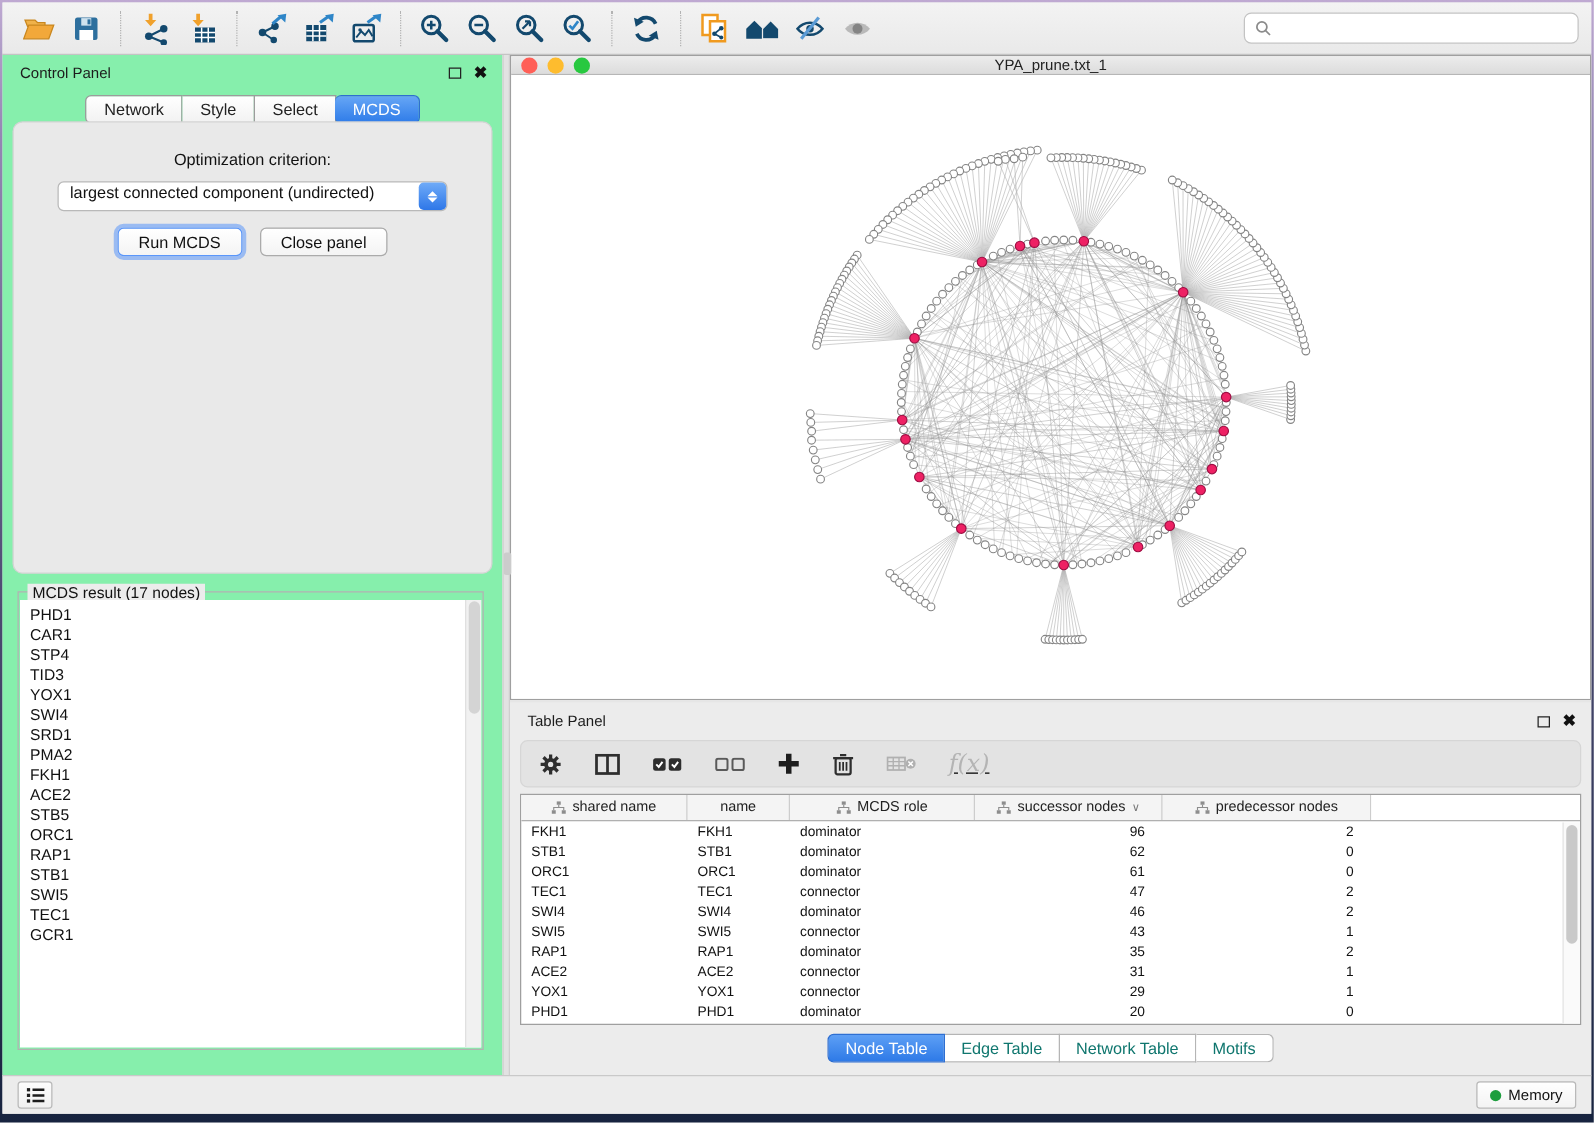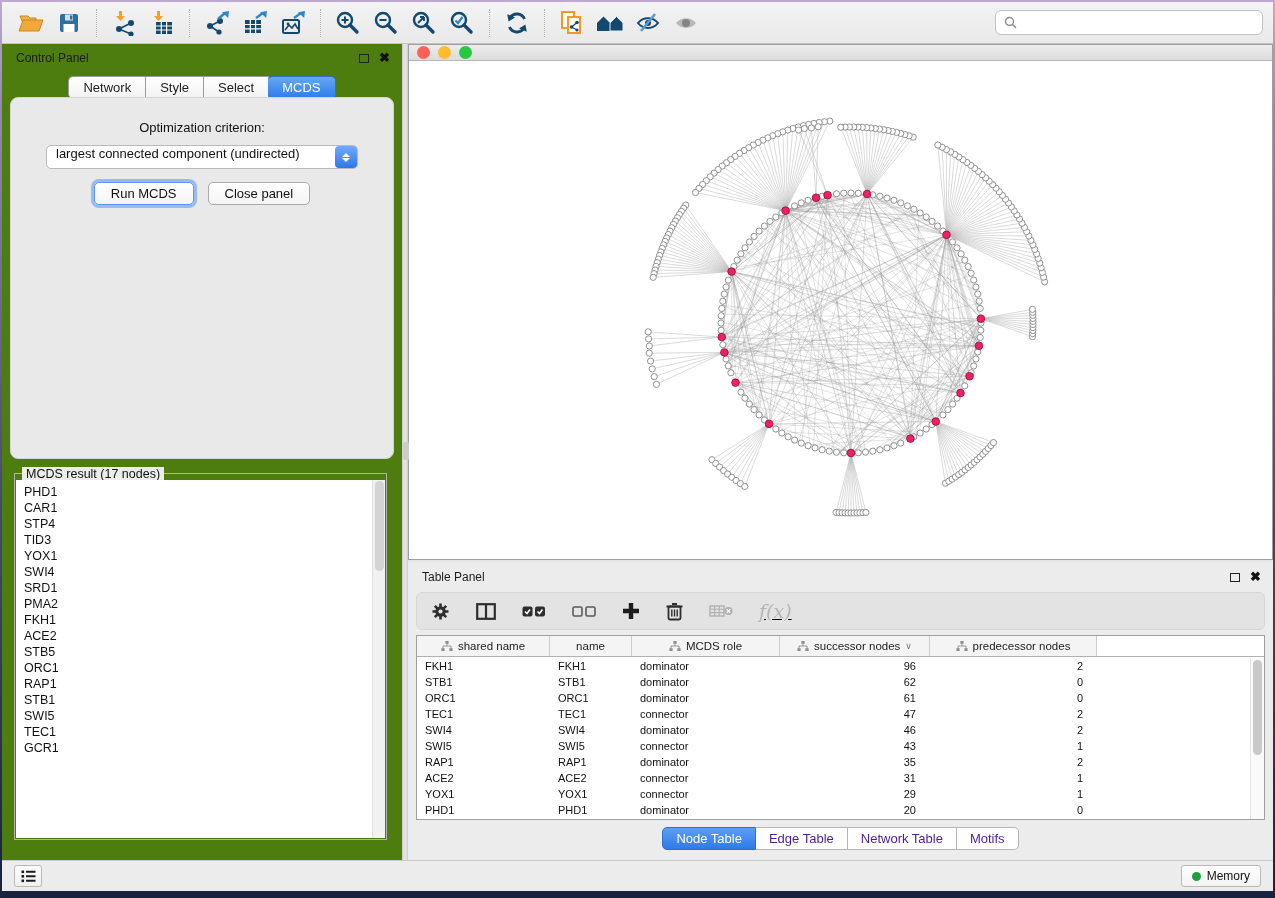--- a/index.html
+++ b/index.html
@@ -18,21 +18,21 @@
   .tsep { width:1px; height:28px; border-left:1px dotted #b3b3b3; margin:0 8px; }
   .search-wrap { margin-left:auto; display:flex; align-items:center; width:268px; height:25px;
                  background:#fff; border:1px solid #c3c3c3; border-radius:6px; padding:0 8px; }
   .search-wrap input { border:none; outline:none; flex:1; font-size:12px; background:transparent;
                        font-family:"Liberation Sans",sans-serif; }
 
   
   .main { flex:1; display:flex; min-height:0; }
 
   
-  .cpanel { width:400px; flex:0 0 400px; background:#4d7c0f; position:relative; }
+  .cpanel { width:400px; flex:0 0 400px; background:#86efac; position:relative; }
   .cpanel-titlebar { height:26px; display:flex; align-items:center; padding:2px 12px 0 14px; }
   .cpanel-title { font-size:12px; color:#1c1c1c; }
   .winbtns { margin-left:auto; display:flex; gap:10px; align-items:center; }
   .float-glyph { width:10px; height:9px; border:1.6px solid #222; display:inline-block; }
   .close-glyph { font-size:13px; font-weight:bold; color:#111; line-height:10px; }
 
   .cp-tabs { display:flex; justify-content:center; margin-top:6px; }
   .cp-tab { font-size:13px; padding:3px 14px; background:linear-gradient(#ffffff,#f2f2f2);
             border:1px solid #9c9c9c; border-left:none; color:#222; }
   .cp-tab.first { border-left:1px solid #9c9c9c; border-radius:5px 0 0 5px; }
@@ -108,21 +108,21 @@
   .tr { display:flex; height:16px; align-items:center; }
   .td { font-size:11px; color:#111; padding:0 8px; white-space:nowrap; }
   .td.num { text-align:right; }
   .tbl-vscroll { position:absolute; top:22px; right:0; bottom:0; width:14px; background:#fafafa;
                  border-left:1px solid #e3e3e3; }
   .tbl-vthumb { position:absolute; top:2px; left:2px; width:9px; height:95px; background:#c9c9c9;
                 border-radius:5px; }
 
   .tp-tabs { display:flex; justify-content:center; margin-top:7px; }
   .tp-tab { font-size:13px; padding:3px 13px; background:#fff; border:1px solid #b5b5b5;
-            border-left:none; color:#4c1d95; }
+            border-left:none; color:#0f766e; }
   .tp-tab.first { border-left:1px solid #b5b5b5; border-radius:5px 0 0 5px; }
   .tp-tab.last { border-radius:0 5px 5px 0; }
   .tp-tab.active { background:linear-gradient(#5d9ff5,#2e7ae7); color:#fff; border-color:#2e6fd2; }
 
   
   .statusbar { height:31px; flex:0 0 31px; background:#ececec; border-top:1px solid #c9c9c9;
                display:flex; align-items:center; padding:0 12px; }
   .sb-btn { width:28px; height:22px; background:linear-gradient(#fcfcfc,#f0f0f0);
             border:1px solid #b9b9b9; border-radius:3px; display:flex; align-items:center;
             justify-content:center; }
@@ -336,20 +336,21 @@
     </div>
 
     <div class="vsplit">
       <div class="vsplit-handle"></div>
     </div>
 
     <div class="rightcol">
 
       <div class="netwin">
         <div class="net-titlebar">
+          <span class="net-title">YPA_prune.txt_1</span>
           <span class="tlights">
             <span class="tlight" id="tl-red" style="background: rgb(255, 95, 87);"></span>
             <span class="tlight" id="tl-yellow" style="background: rgb(254, 188, 46);"></span>
             <span class="tlight" id="tl-green" style="background: rgb(40, 200, 64);"></span>
           </span>
         </div>
         <div class="net-canvas">
           <svg id="graph-svg" width="861" height="494" viewBox="0 0 861 494">
               <line x1="376.60740693806946" y1="149.6442757460184" x2="571.6485999174104" y2="252.44800861310844" stroke="#909090" stroke-width="0.5" opacity="0.5"></line>
               <line x1="376.60740693806946" y1="149.6442757460184" x2="562.2729816246346" y2="212.6602605284511" stroke="#909090" stroke-width="0.5" opacity="0.5"></line>

